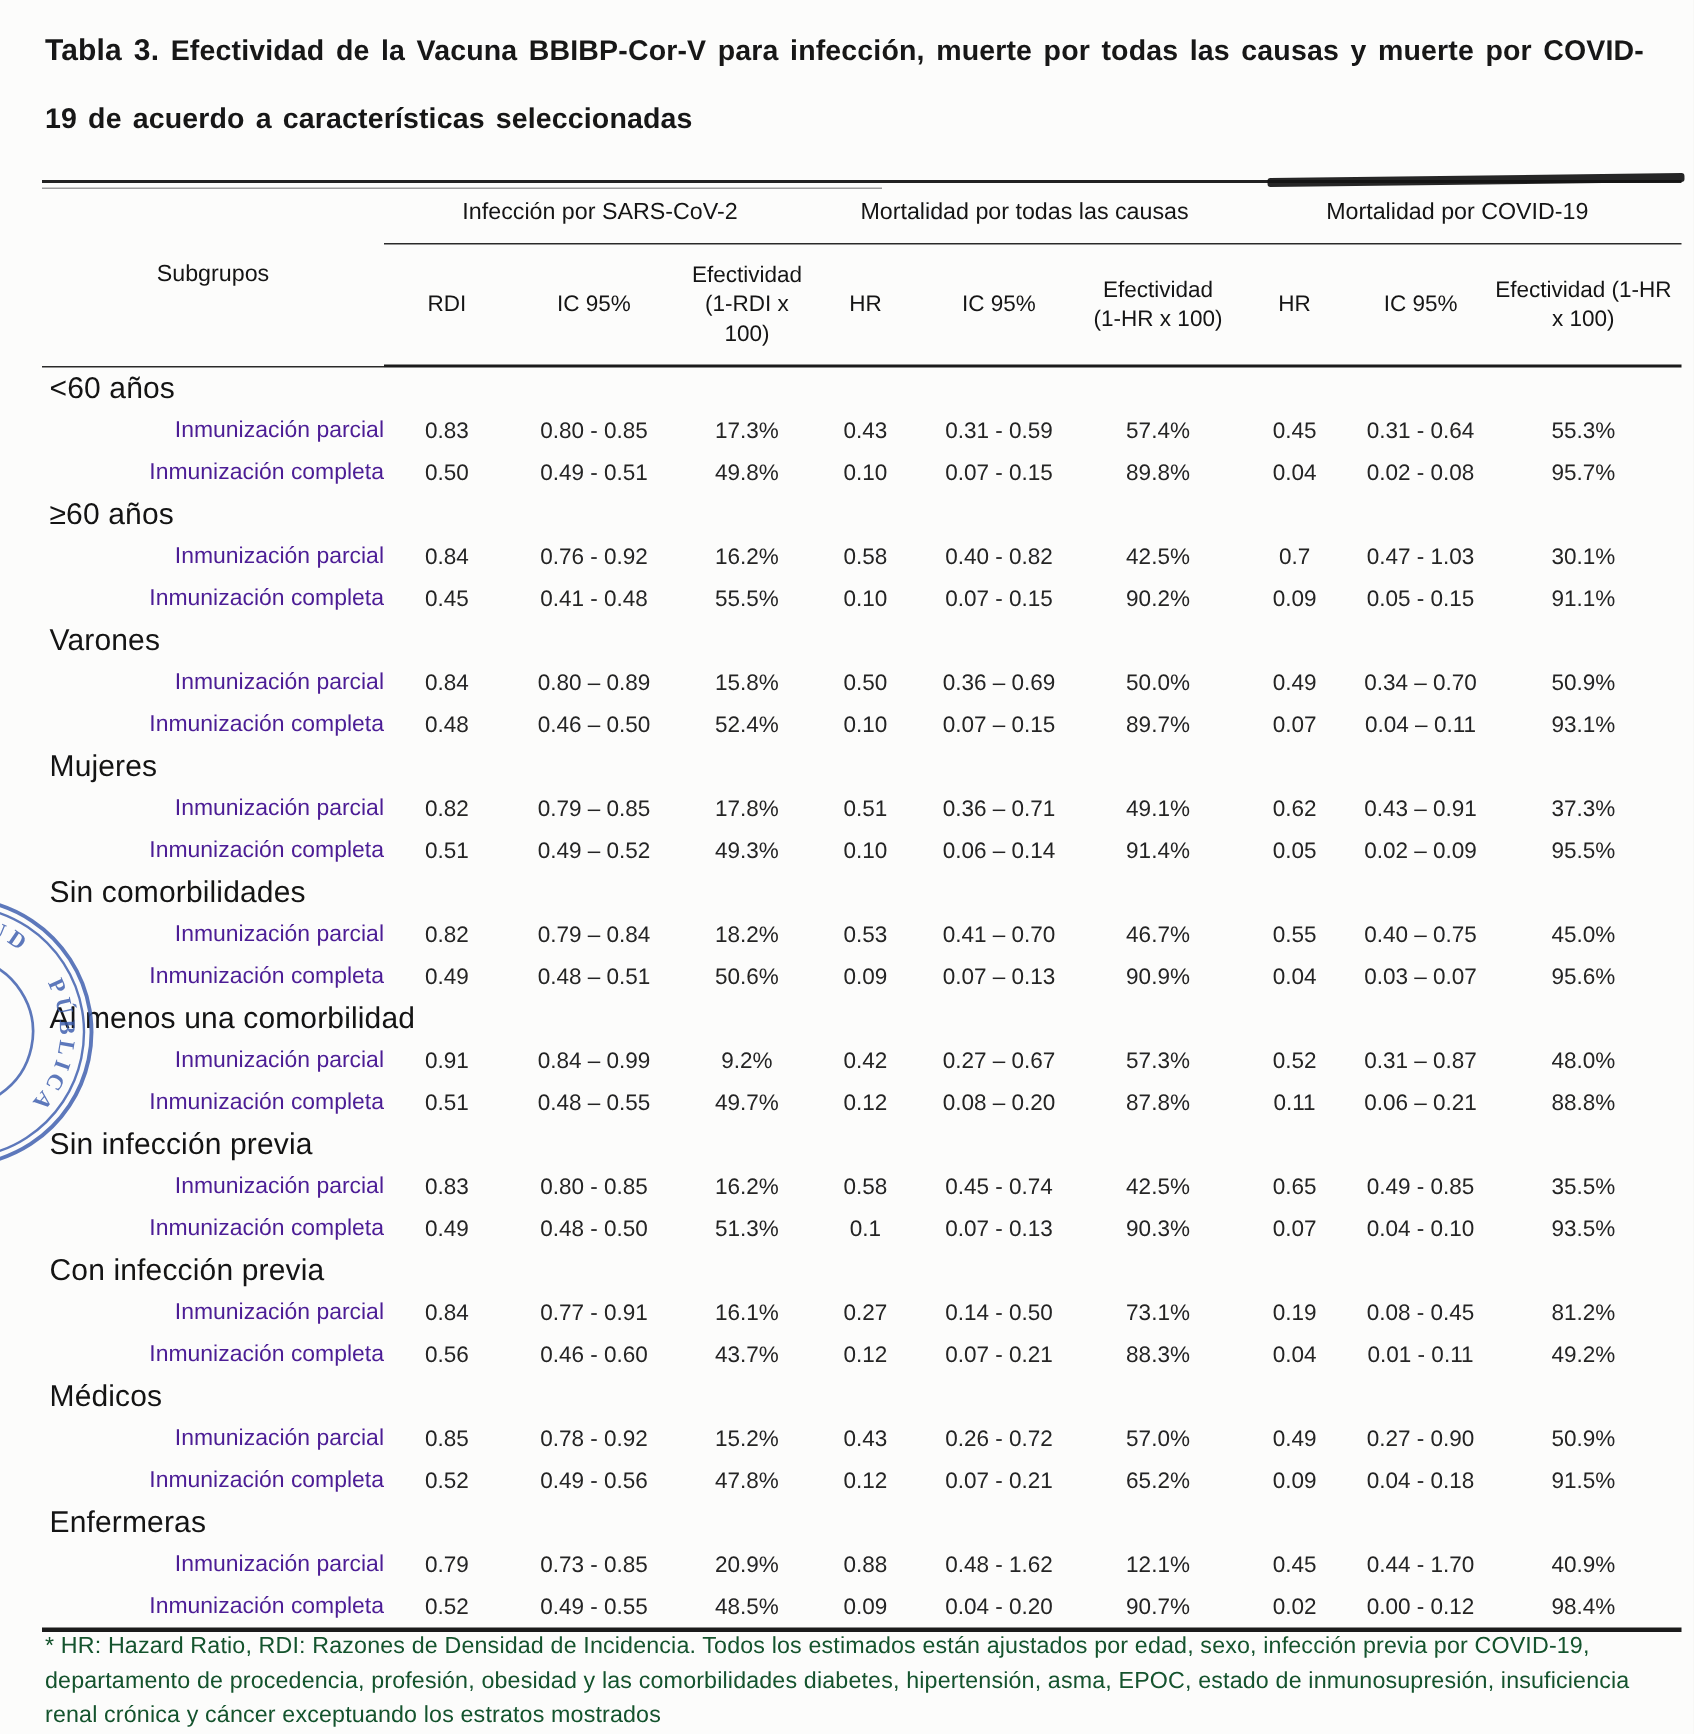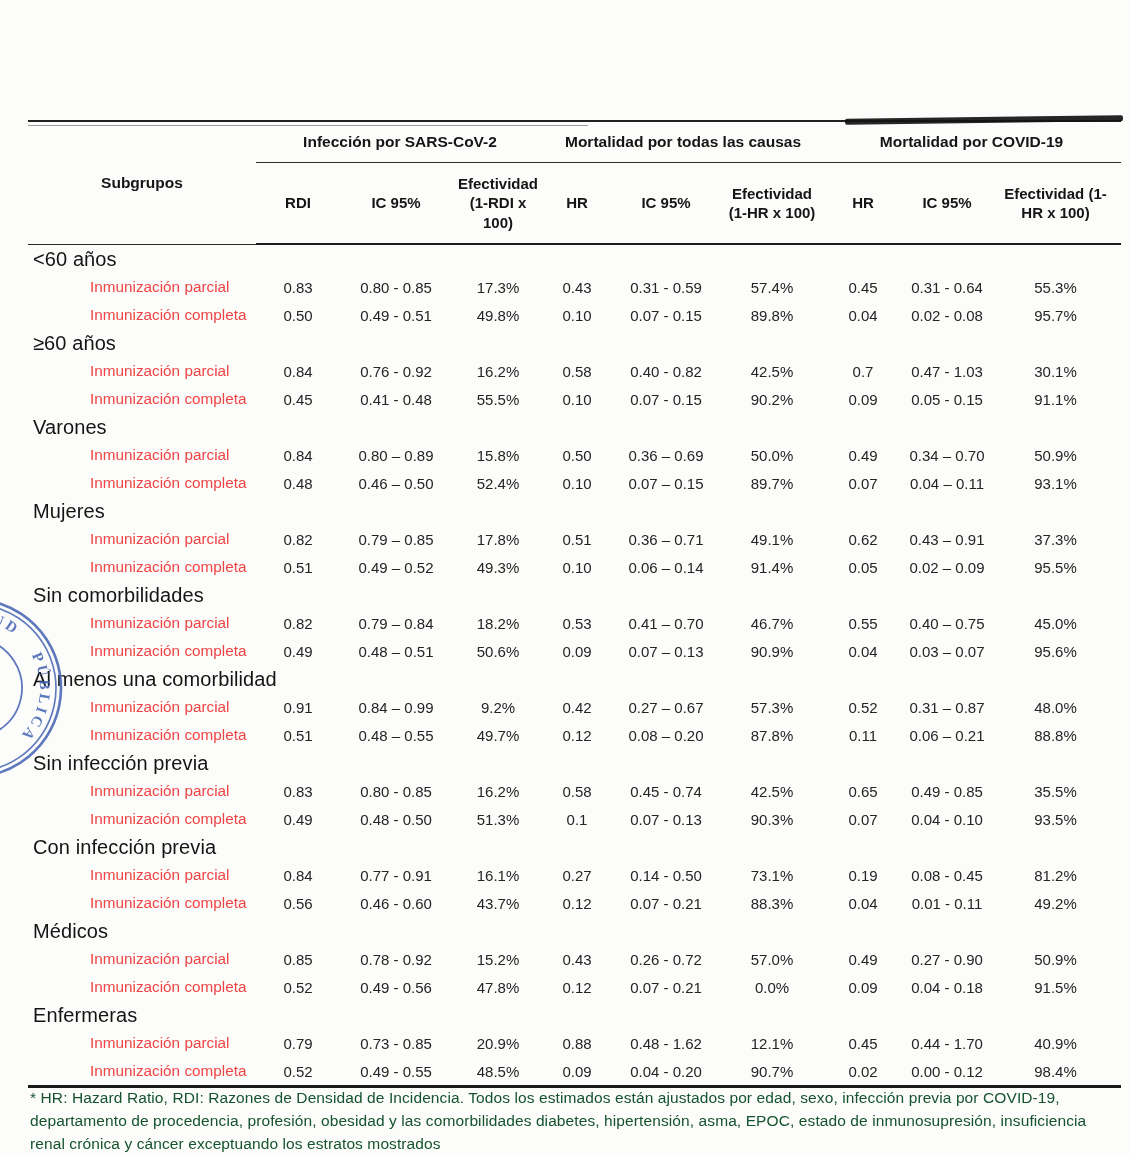--- a/index.html
+++ b/index.html
@@ -24,21 +24,21 @@
   }
   .title .title-label{font-size:20px;}
   
   table.effect{
     position:absolute;left:28px;top:120px;
     width:1093px;border-collapse:collapse;table-layout:fixed;
     font-size:15px;color:#1e1e1e;
     border-top:2px solid #222;
     border-bottom:3px solid #1b1b1b;
   }
-  table.effect th{font-weight:700;}
+  table.effect th{font-weight:400;}
   tr.group-row th{
     height:40px;vertical-align:middle;text-align:center;
     font-size:15.5px;color:#151515;
     border-bottom:1.6px solid #2a2a2a;
     padding:0;
   }
   th.subgroups{
     text-align:left;vertical-align:middle;
     padding-left:5px;font-size:15.5px;color:#151515;
     border-bottom:2.5px solid #1b1b1b;
@@ -48,21 +48,21 @@
     line-height:1.3;padding:2px 4px;
     border-bottom:2.5px solid #1b1b1b;
     color:#151515;
   }
   tbody td{height:28px;vertical-align:middle;padding:0;}
   td.section{
     text-align:left;padding-left:5px;color:#141414;
     font-size:20px;letter-spacing:.1px;
   }
   td.row-label{
-    text-align:left;padding-left:62px;color:#ef4444;
+    text-align:right;padding-left:62px;color:#4c1d95;
     font-size:15.3px;
   }
   td.num{text-align:center;color:#242424;font-size:15px;white-space:nowrap;}
   
   .footnote{
     position:absolute;left:30px;top:1086px;width:1066px;
     font-size:15.5px;line-height:23px;color:#14532d;
     letter-spacing:.1px;
   }
   
@@ -83,20 +83,24 @@
   .stamp text{
     font-family:"Liberation Serif","DejaVu Serif",serif;
     fill:#3b5cad;font-weight:700;
   }
 </style>
 </head>
 <body>
 
 <div class="page">
 
+  <div class="title">
+    <span class="title-label">Tabla 3.</span>
+    <span>Efectividad de la Vacuna BBIBP-Cor-V para infección, muerte por todas las causas y muerte por COVID-19 de acuerdo a características seleccionadas</span>
+  </div>
 
   <table class="effect">
     <colgroup>
       <col style="width:228px">
         <col style="width:84px">
         <col style="width:112px">
         <col style="width:92px">
       <col style="width:66px">
         <col style="width:112px">
         <col style="width:100px">
@@ -355,21 +359,21 @@
           <td class="num">0.27 - 0.90</td>
           <td class="num">50.9%</td>
         </tr>
         <tr>
           <td class="row-label">Inmunización completa</td>
           <td class="num">0.52</td>
           <td class="num">0.49 - 0.56</td>
           <td class="num">47.8%</td>
           <td class="num">0.12</td>
           <td class="num">0.07 - 0.21</td>
-          <td class="num">0.0%</td>
+          <td class="num">65.2%</td>
           <td class="num">0.09</td>
           <td class="num">0.04 - 0.18</td>
           <td class="num">91.5%</td>
         </tr>
         <tr>
           <td colspan="10" class="section">Enfermeras</td>
         </tr>
         <tr>
           <td class="row-label">Inmunización parcial</td>
           <td class="num">0.79</td>

